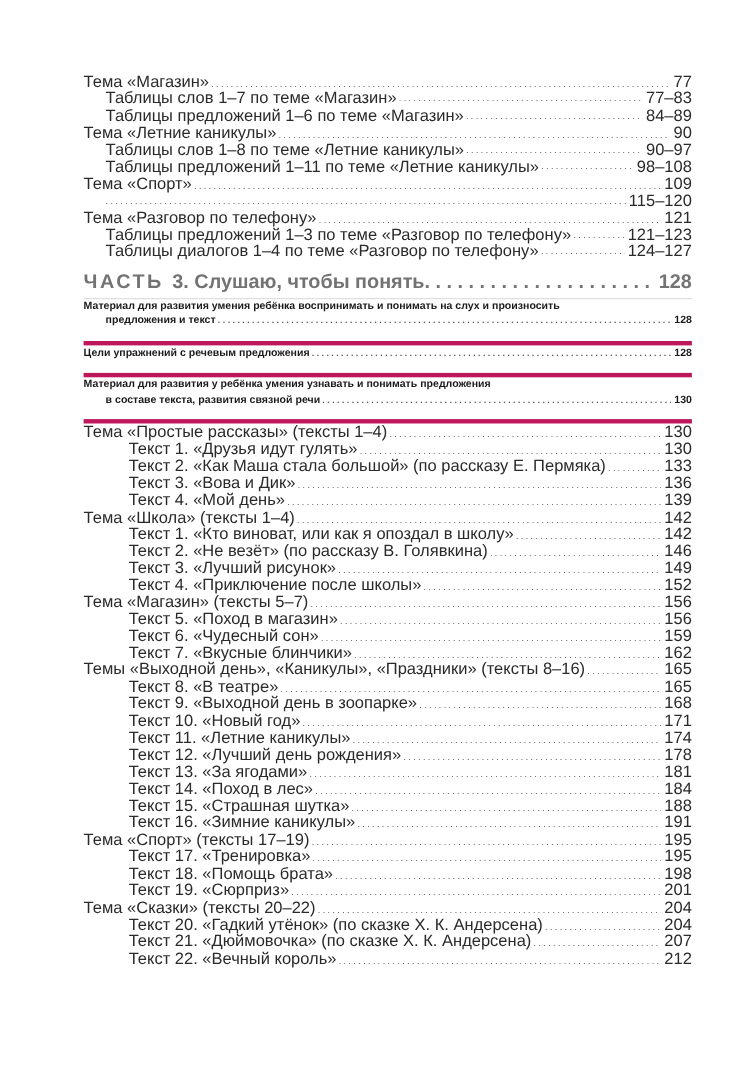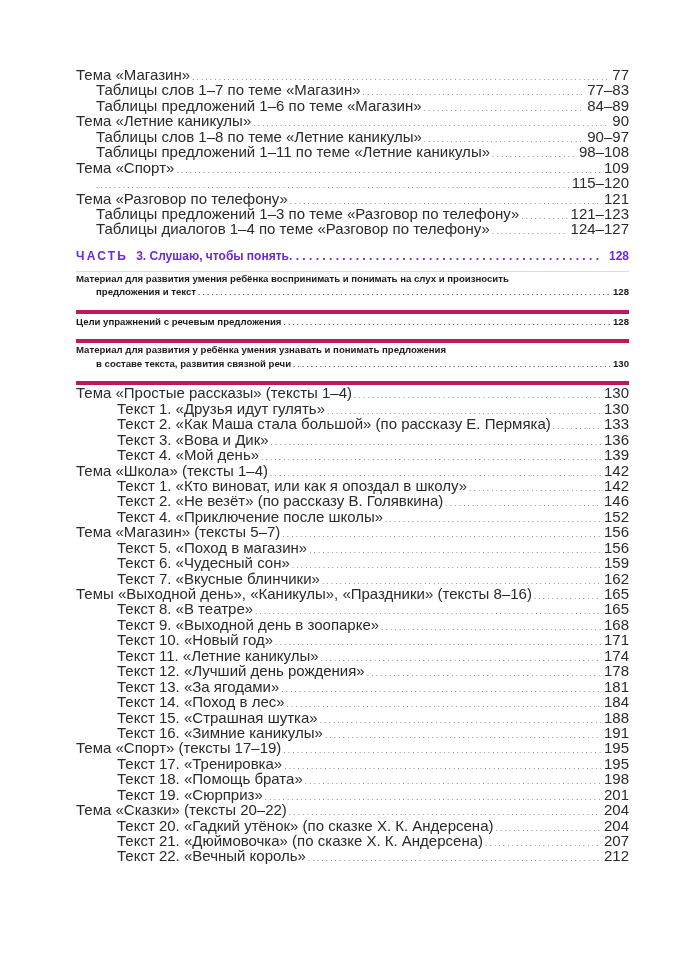--- a/index.html
+++ b/index.html
@@ -4,24 +4,24 @@
   <style>
     html, body { margin: 0; padding: 0; background: #ffffff; }
     body { width: 686px; height: 970px; position: relative; overflow: hidden;
            font-family: "Liberation Sans", sans-serif; color: #2a2a2a; }
     .page { position: absolute; left: 76px; top: 67px; width: 553px; }
     .row { display: flex; align-items: baseline; font-size: 15px; line-height: 15.45px; height: 15.45px; white-space: nowrap; }
     .row .t { flex: 0 0 auto; padding-right: 2px; }
     .row .d { flex: 1 1 auto; overflow: hidden; color: #555; letter-spacing: 1.4px; font-size: 8px; }
     .row .d::before { content: ". . . . . . . . . . . . . . . . . . . . . . . . . . . . . . . . . . . . . . . . . . . . . . . . . . . . . . . . . . . . . . . . . . . . . . . . . . . . . . . . . . . . . . . . . . . . . . . . . . . . . . . . . . . . . . . . . . . . . . . . . . . . . . . . . . . . . . . . . . . . . . . . . . . . . . . . . . . . . . . . . . . . . . . . . . . . . . . . . . . . . . . . . . . . . . . . . . . . . . . . . . ."; letter-spacing: 0; }
     .row .p { flex: 0 0 auto; padding-left: 3px; text-align: right; }
-    .lvl1 { padding-left: 20px; }
+    .lvl1 { padding-left: 20px; align-items: flex-end; }
     .lvl2 { padding-left: 41px; }
     .part { margin-top: 10px; margin-bottom: 6px; display: flex; align-items: baseline;
-            color: #6d28d9; font-weight: bold; font-size: 12px; height: 18px; line-height: 18px; white-space: nowrap; }
+            color: #737373; font-weight: bold; font-size: 18px; height: 18px; line-height: 18px; white-space: nowrap; }
     .part .lbl { letter-spacing: 2.2px; margin-right: 8px; }
     .part .d { flex: 1 1 auto; overflow: hidden; letter-spacing: 2px; }
     .part .d::before { content: ". . . . . . . . . . . . . . . . . . . . . . . . . . . . . . . . . . . . . . . . . . . . . . . . . . . . . . . . . . . . . . . . . . . . . . . . . . . . . . . . . . . . . . . . . . . . . ."; letter-spacing: 0; }
     .part .p { padding-left: 6px; }
     .bold { font-weight: bold; color: #1a1a1a; }
     .bline { font-size: 9.6px; line-height: 12.5px; font-weight: bold; color:#1a1a1a; white-space: nowrap; }
     .bline.ind { padding-left: 20px; }
     .brow { height: 13.5px; line-height: 13.5px; }
     .sep { border-top: 1px solid #dcdcdc; }
     .blk { border-bottom: 4px solid #be185d; padding: 1px 0 11px 0; }
@@ -158,20 +158,25 @@
         <span class="t">Текст 1. «Кто виноват, или как я опоздал в школу»</span>
         <span class="d"></span>
         <span class="p">142</span>
       </div>
       <div class="row lvl2">
         <span class="t">Текст 2. «Не везёт» (по рассказу В. Голявкина)</span>
         <span class="d"></span>
         <span class="p">146</span>
       </div>
       <div class="row lvl2">
+        <span class="t">Текст 3. «Лучший рисунок»</span>
+        <span class="d"></span>
+        <span class="p">149</span>
+      </div>
+      <div class="row lvl2">
         <span class="t">Текст 4. «Приключение после школы»</span>
         <span class="d"></span>
         <span class="p">152</span>
       </div>
       <div class="row">
         <span class="t">Тема «Магазин» (тексты 5–7)</span>
         <span class="d"></span>
         <span class="p">156</span>
       </div>
       <div class="row lvl2">

